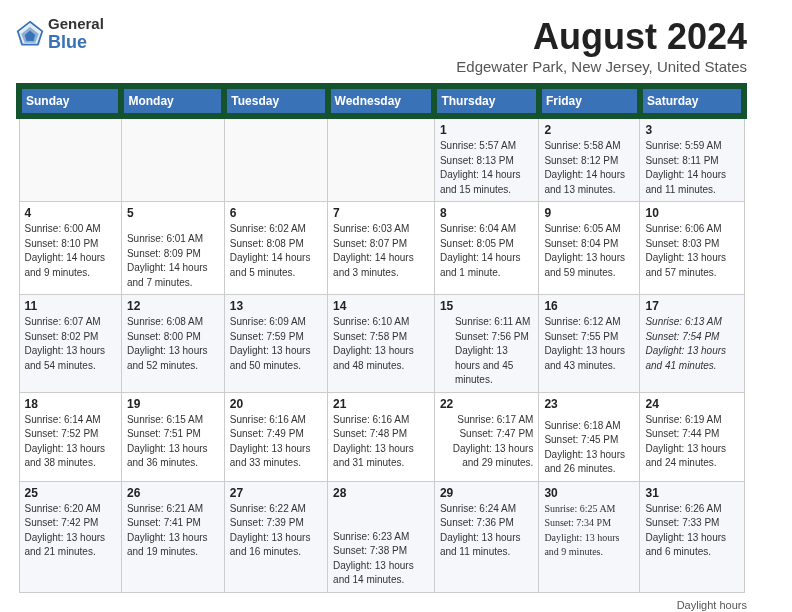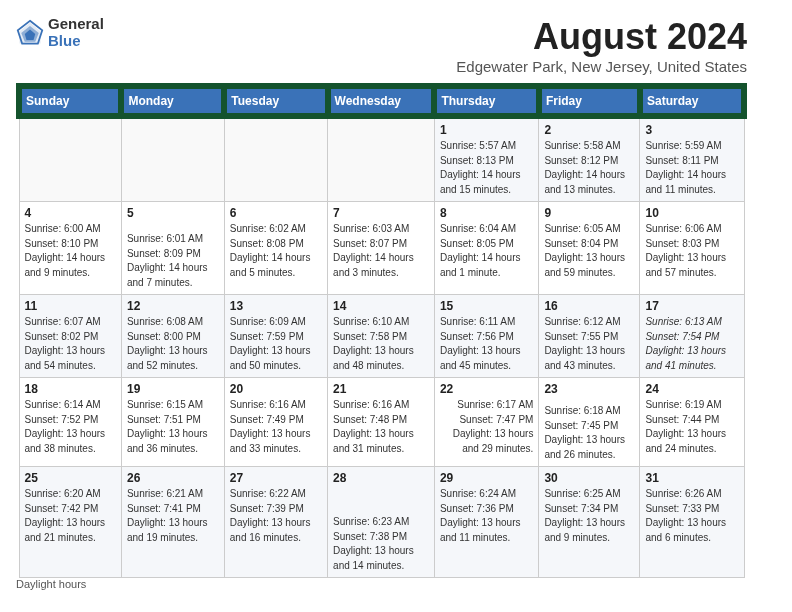--- a/index.html
+++ b/index.html
@@ -29,21 +29,21 @@
       display: flex;
       flex-direction: column;
       line-height: 1.1;
     }
     .logo-general {
       font-size: 15px;
       font-weight: bold;
       color: #333;
     }
     .logo-blue {
-      font-size: 15px;
+      font-size: 18px;
       font-weight: bold;
       color: #3a72b8;
     }
     .logo-icon {
       width: 28px;
       height: 28px;
     }
     .title-block {
       text-align: right;
     }
@@ -95,24 +95,24 @@
     }
     .day-info {
       font-size: 10px;
       color: #333;
       line-height: 1.45;
     }
     td.empty {
       background: #f9f9f9 !important;
     }
     .footer-note {
-      margin-top: 0;
+      margin-top: 6px;
       font-size: 11px;
       color: #555;
-      text-align: left;
+      text-align: right;
     }
   </style>
 </head>
 <body>
 
 <div class="page">
   <div class="header">
     <div class="logo">
       <svg class="logo-icon" viewBox="0 0 32 32">
         <polygon points="16,4 28,14 28,28 4,28 4,14" fill="#3a72b8" opacity="0.15"></polygon>
@@ -232,21 +232,21 @@
 Daylight: 13 hours and 50 minutes.</div>
           </td>
           <td>
             <span class="day-num">14</span>
             <div class="day-info" style="white-space: pre-line;">Sunrise: 6:10 AM
 Sunset: 7:58 PM
 Daylight: 13 hours and 48 minutes.</div>
           </td>
           <td>
             <span class="day-num">15</span>
-            <div class="day-info" style="white-space: pre-line;">Sunrise: 6:11 AM
+            <div class="day-info" style="white-space: pre-line; margin-left: 15px;">Sunrise: 6:11 AM
 Sunset: 7:56 PM
 Daylight: 13 hours and 45 minutes.</div>
           </td>
           <td>
             <span class="day-num">16</span>
             <div class="day-info" style="white-space: pre-line;">Sunrise: 6:12 AM
 Sunset: 7:55 PM
 Daylight: 13 hours and 43 minutes.</div>
           </td>
           <td>
@@ -326,21 +326,21 @@
 Daylight: 13 hours and 14 minutes.</div>
           </td>
           <td>
             <span class="day-num">29</span>
             <div class="day-info" style="white-space: pre-line;">Sunrise: 6:24 AM
 Sunset: 7:36 PM
 Daylight: 13 hours and 11 minutes.</div>
           </td>
           <td>
             <span class="day-num">30</span>
-            <div class="day-info" style="white-space: pre-line;">Sunrise: 6:25 AM
+            <div class="day-info" style="white-space: pre-line; font-family: Liberation Serif, serif;">Sunrise: 6:25 AM
 Sunset: 7:34 PM
 Daylight: 13 hours and 9 minutes.</div>
           </td>
           <td>
             <span class="day-num">31</span>
             <div class="day-info" style="white-space: pre-line;">Sunrise: 6:26 AM
 Sunset: 7:33 PM
 Daylight: 13 hours and 6 minutes.</div>
           </td>
         </tr>

